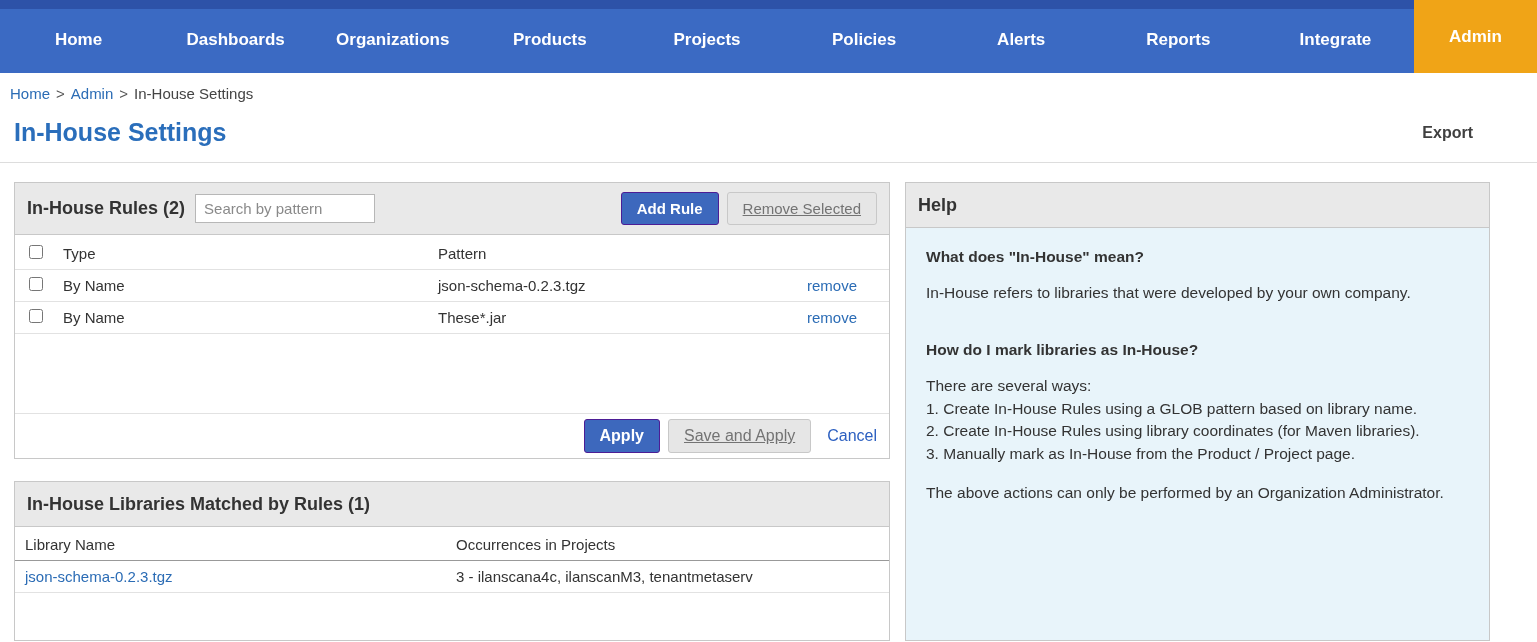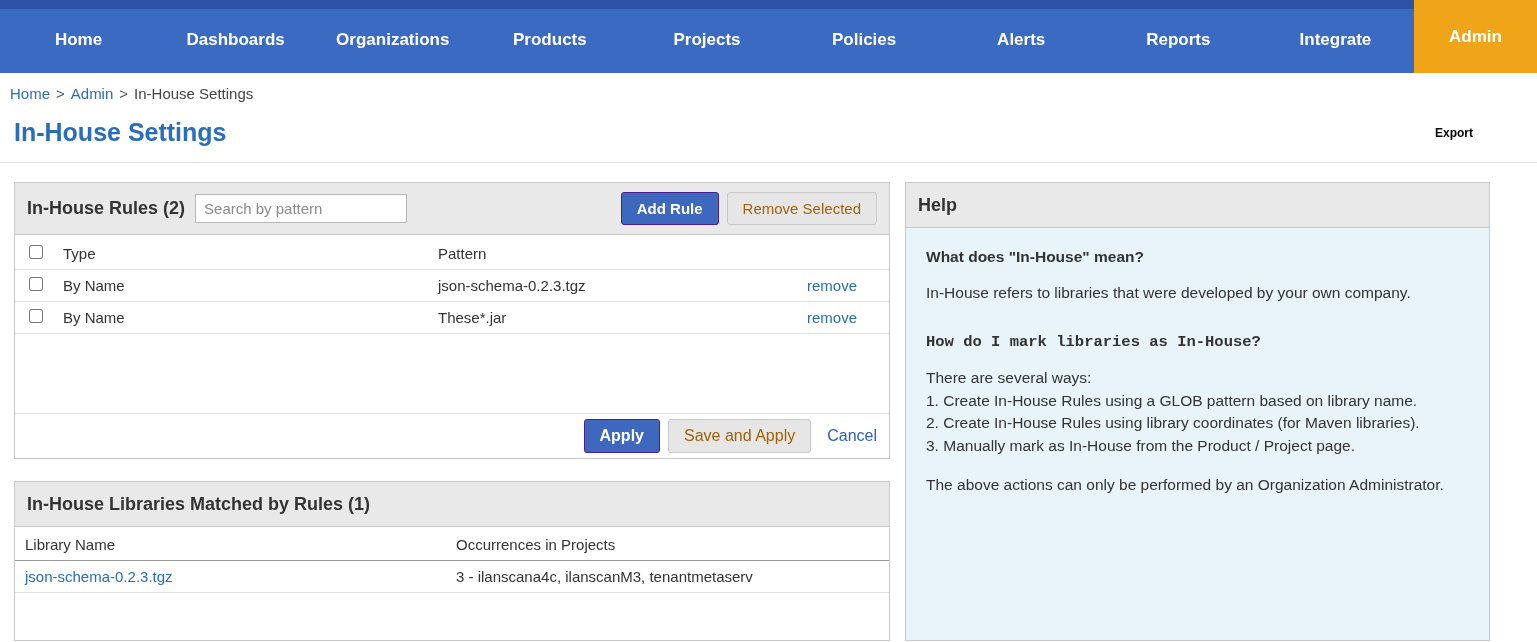--- a/index.html
+++ b/index.html
@@ -33,53 +33,53 @@
   .breadcrumb {
     padding:12px 10px 0 10px; font-size:15px; color:#444;
   }
   .breadcrumb a { color:#2b6cb5; text-decoration:none; cursor:pointer; }
   .breadcrumb .sep { margin:0 6px; color:#555; }
   .title-row {
     display:flex; justify-content:space-between; align-items:center;
     padding:16px 64px 0 14px;
   }
   .page-title { font-size:25px; font-weight:700; color:#2a6ebb; }
-  .export-link { font-size:12px; font-weight:700; color:#000000; text-decoration:none; cursor:pointer;text-align:center; }
+  .export-link { font-size:16px; font-weight:700; color:#404040; text-decoration:none; cursor:pointer;text-align:center; }
   .title-divider { border-bottom:1px solid #ddd; margin-top:15px; }
 
   
   .main {
     display:flex; gap:15px; padding:19px 47px 0 14px; align-items:flex-start;
   }
   .left-col { width:876px; flex:none; }
   .right-col { flex:1; }
 
   .panel { border:1px solid #c8c8c8; background:#fff; }
   .panel-header {
     background:#e9e9e9; border-bottom:1px solid #c8c8c8;
     padding:9px 12px; display:flex; align-items:center; min-height:45px;
   }
   .panel-title { font-size:18px; font-weight:700; color:#333; white-space:nowrap; }
 
   
   .search-input {
-    margin-left:10px; width:212px; height:29px; border:1px solid #b7b7b7;
+    margin-left:10px; width:180px; height:29px; border:1px solid #b7b7b7;
     padding:0 8px; font-size:15px; color:#333; font-family:"Liberation Sans",sans-serif;
   }
   .search-input::placeholder { color:#8a8a8a; }
   .header-spacer { flex:1; }
   .btn {
     font-family:"Liberation Sans",sans-serif; font-size:15px;
     padding:7px 15px; border-radius:3px; cursor:pointer; white-space:nowrap;
   }
   .btn-primary {
     background:#3d68bd; color:#fff; border:1px solid #4c1d95; font-weight:700;
   }
   .btn-disabled {
-    background:#e6e6e6; color:#a16207; border:1px solid #c8c8c8; cursor:default;
+    background:#e6e6e6; color:#737373; border:1px solid #c8c8c8; cursor:default;text-decoration:underline;
   }
   .rules-table { width:100%; border-collapse:collapse; font-size:15px; }
   .rules-table th, .rules-table td { text-align:left; font-weight:400; padding:7px 8px; }
   .rules-table col.c-check { width:40px; }
   .rules-table col.c-type { width:375px; }
   .rules-table col.c-action { width:90px; }
   .rules-table thead th { padding-top:10px; }
   .rules-table tbody tr { border-top:1px solid #e2e2e2; }
   .rules-table td.cell-check, .rules-table th.cell-check { padding-left:14px; }
   .remove-link { color:#2b6cb5; text-decoration:none; cursor:pointer; }
@@ -103,21 +103,21 @@
   
   .help-panel { min-height:457px; }
   .help-body {
     background:#e8f4fa; padding:18px 20px 20px 20px;
     font-size:15.5px; line-height:1.45; color:#333; min-height:412px;
   }
   .help-heading { font-weight:700; margin-bottom:14px; }
   .help-para { margin-bottom:17px; }
   .help-list { margin-bottom:12px; }
   .help-list div { margin:0; }
-  .mt { margin-top:26px;font-family:Liberation Mono, monospace; }
+  .mt { margin-top:34px; }
 </style>
 </head>
 <body>
 
 <div class="topnav">
   <div class="nav-items">
     <div class="nav-item">Home</div>
     <div class="nav-item">Dashboards</div>
     <div class="nav-item">Organizations</div>
     <div class="nav-item">Products</div>

